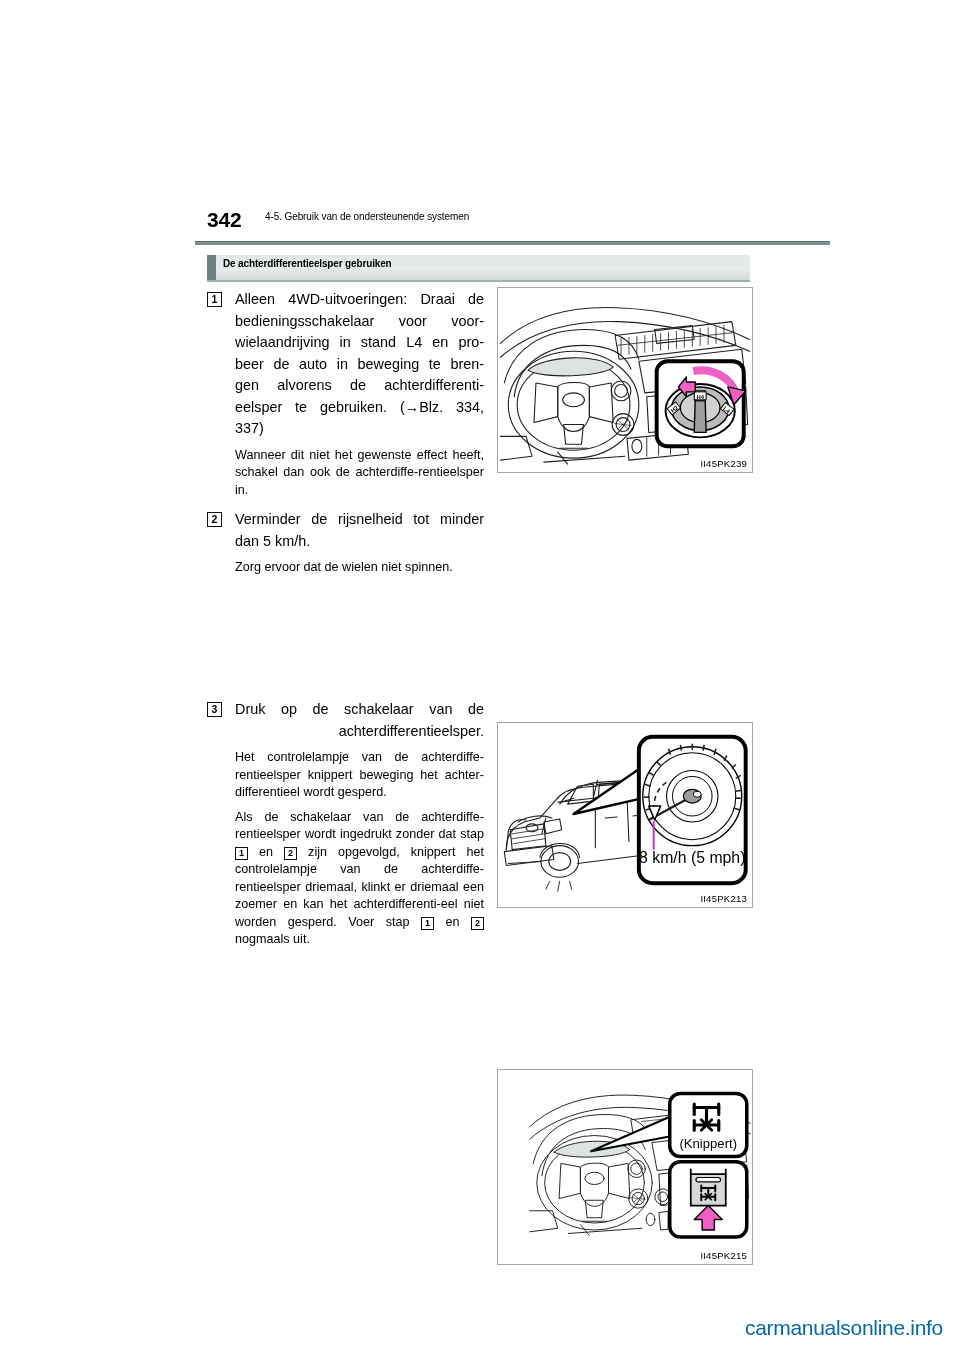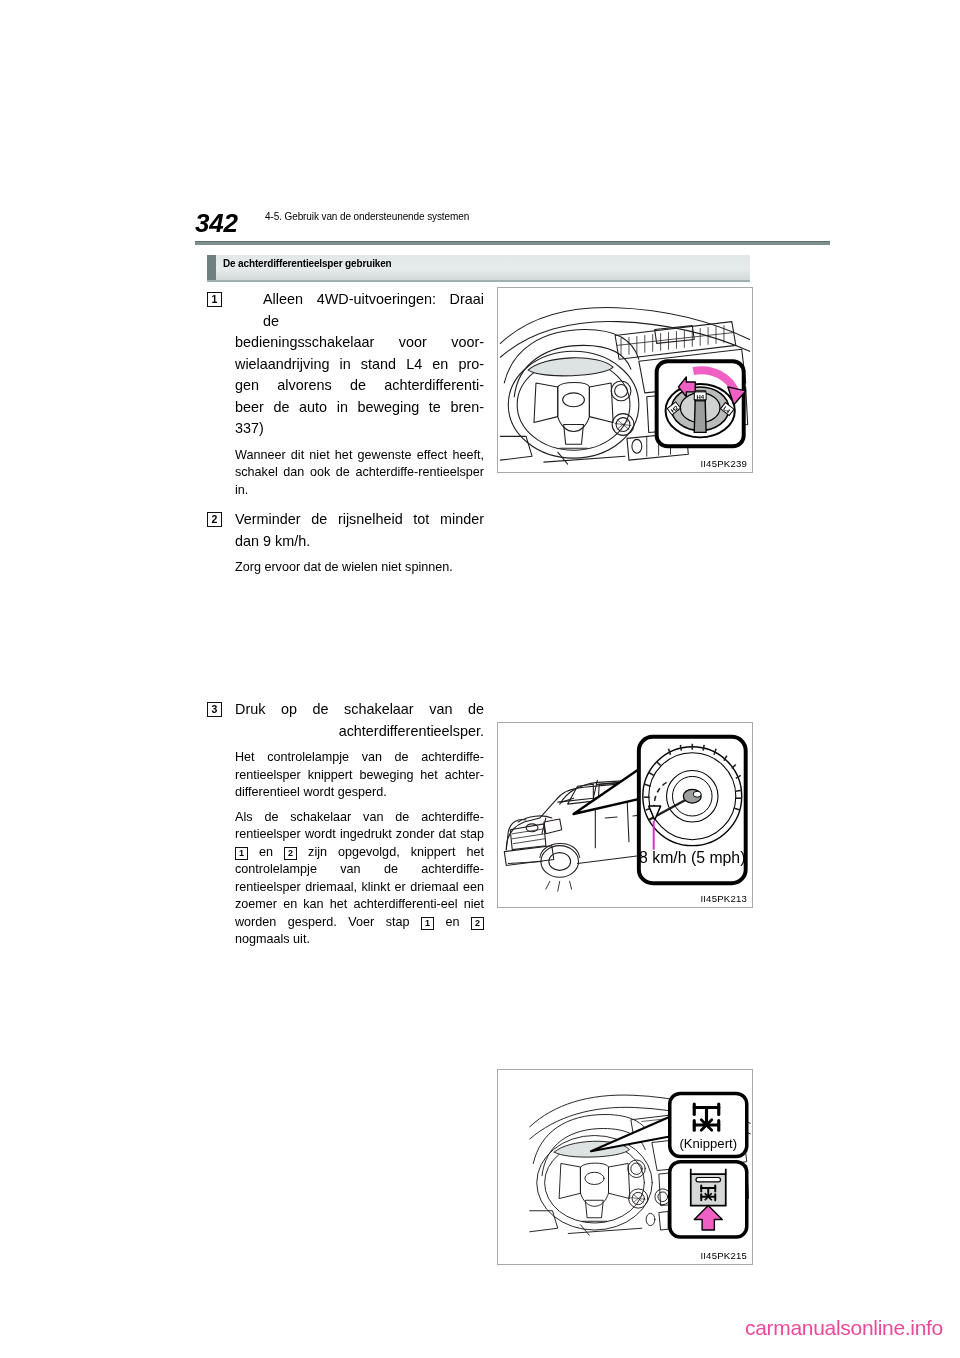--- a/index.html
+++ b/index.html
@@ -25,26 +25,25 @@
   
   .runhead {
     position: absolute;
     left: 195px;
     top: 208px;
     width: 635px;
     height: 34px;
   }
   .page-number {
     position: absolute;
-    left: 0;
+    left: 12px;
     top: 0;
-    font-size: 26px;
+    font-size: 21px;
     font-weight: bold;
     letter-spacing: -0.2px;
-    font-style: italic;
   }
   .runhead-title {
     position: absolute;
     left: 70px;
     top: 3px;
     font-size: 10px;
     letter-spacing: -0.1px;
   }
   .head-rule {
     position: absolute;
@@ -170,21 +169,21 @@
   }
 
   
   .watermark {
     position: absolute;
     left: 0;
     top: 1316px;
     width: 943px;
     text-align: right;
     font-size: 21px;
-    color: #ec4899;
+    color: #0369a1;
     letter-spacing: -0.3px;
   }
 </style>
 </head>
 <body>
 
 <div class="page">
 
   <div class="runhead">
     <div class="page-number">342</div>
@@ -193,25 +192,26 @@
   <div class="head-rule"></div>
 
   <div class="section-bar">
     <div class="section-accent"></div>
     <div class="section-title">De achterdifferentieelsper gebruiken</div>
   </div>
 
   <div class="col-text" style="top:289px;">
     <div class="step-head">
       <span class="numbox">1</span>
-      <span style="display: block; text-align: justify; text-align-last: justify; margin-left: 28px;">Alleen 4WD-uitvoeringen: Draai de</span>
+      <span style="display: block; text-align: justify; text-align-last: justify;">Alleen 4WD-uitvoeringen: Draai de</span>
       <span style="display: block; text-align: justify; text-align-last: justify;">bedieningsschakelaar voor voor-</span>
       <span style="display: block; text-align: justify; text-align-last: justify;">wielaandrijving in stand L4 en pro-</span>
+      <span style="display: block; text-align: justify; text-align-last: justify;">beer de auto in beweging te bren-</span>
       <span style="display: block; text-align: justify; text-align-last: justify;">gen alvorens de achterdifferenti-</span>
-      <span style="display: block; text-align: justify; text-align-last: justify;">beer de auto in beweging te bren-</span>
+      <span style="display: block; text-align: justify; text-align-last: justify;">eelsper te gebruiken. (→Blz. 334,</span>
       <span class="lastline" style="display: block; text-align: left;">337)</span>
     </div>
     <div class="step-sub">
       <p>Wanneer dit niet het gewenste effect heeft, schakel dan ook de achterdiffe-rentieelsper in.</p>
     </div>
   </div>
 
   <div class="col-fig figbox" style="top:287px; height:186px;">
     <svg class="figsvg" viewBox="0 0 256 186">
       <g fill="none" stroke="#231f20" stroke-width="1.1" stroke-linejoin="round" stroke-linecap="round">
@@ -307,21 +307,21 @@
 
       <path d="M136 140 L162 120" stroke="#000" stroke-width="0" fill="none"></path>
     </svg>
     <div class="figcode">II45PK239</div>
   </div>
 
   <div class="col-text" style="top:509px;">
     <div class="step-head">
       <span class="numbox">2</span>
       <span style="display: block; text-align: justify; text-align-last: justify;">Verminder de rijsnelheid tot minder</span>
-      <span class="lastline" style="display: block; text-align: left;">dan 9 km/h.</span>
+      <span class="lastline" style="display: block; text-align: left;">dan 5 km/h.</span>
     </div>
     <div class="step-sub">
       <p>Zorg ervoor dat de wielen niet spinnen.</p>
     </div>
   </div>
 
   <div class="col-fig figbox" style="top:536px; height:186px;">
     <svg class="figsvg" viewBox="0 0 256 186">
       <g fill="none" stroke="#231f20" stroke-width="1.1" stroke-linejoin="round" stroke-linecap="round">
 

